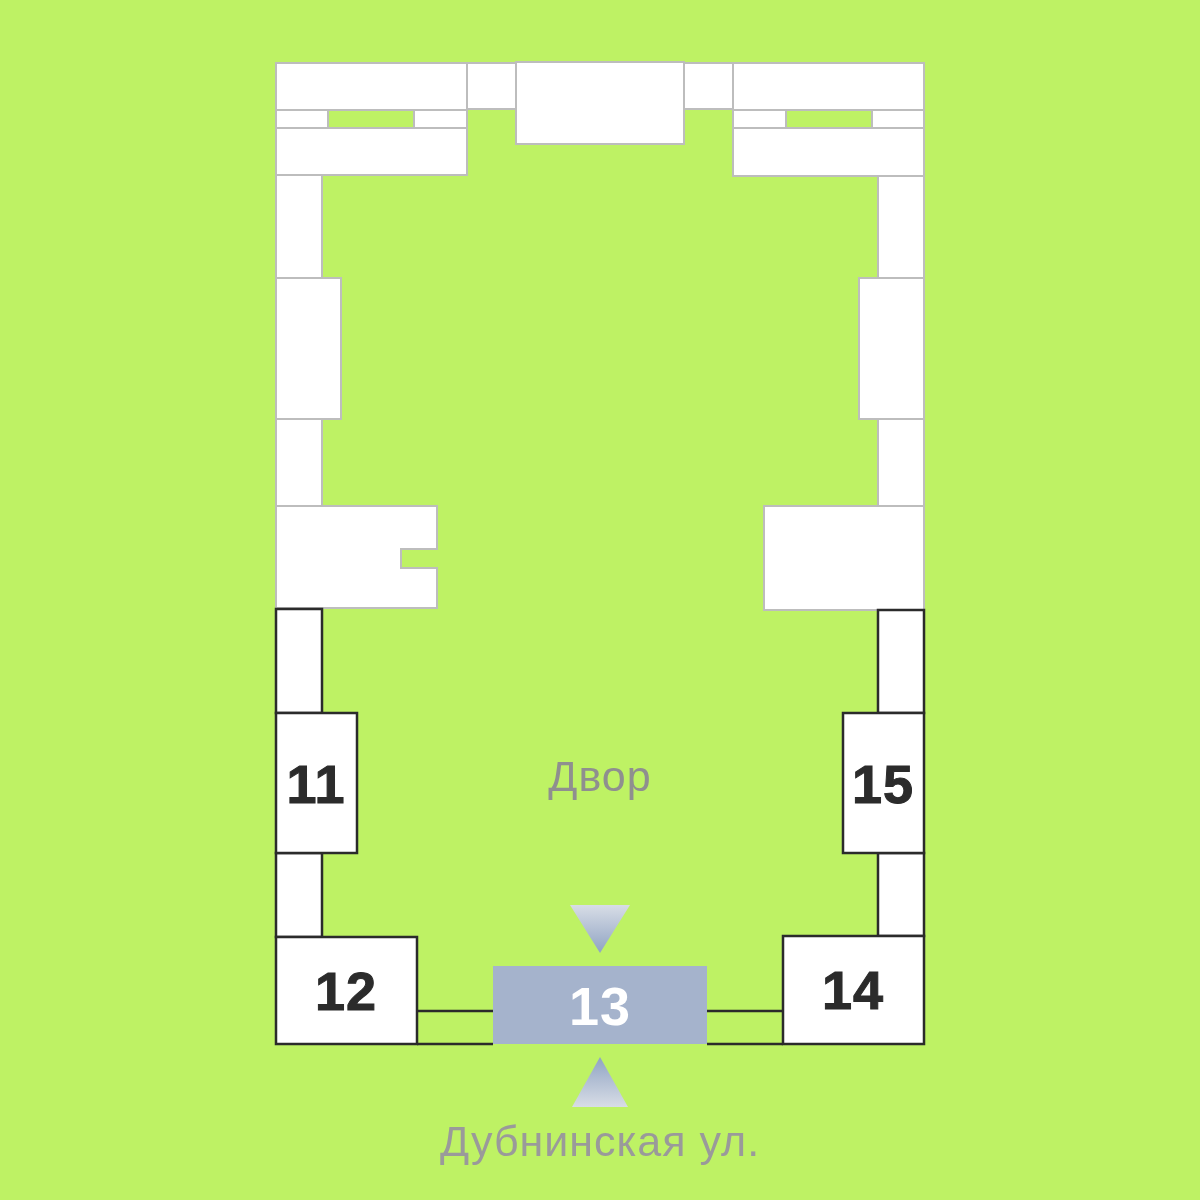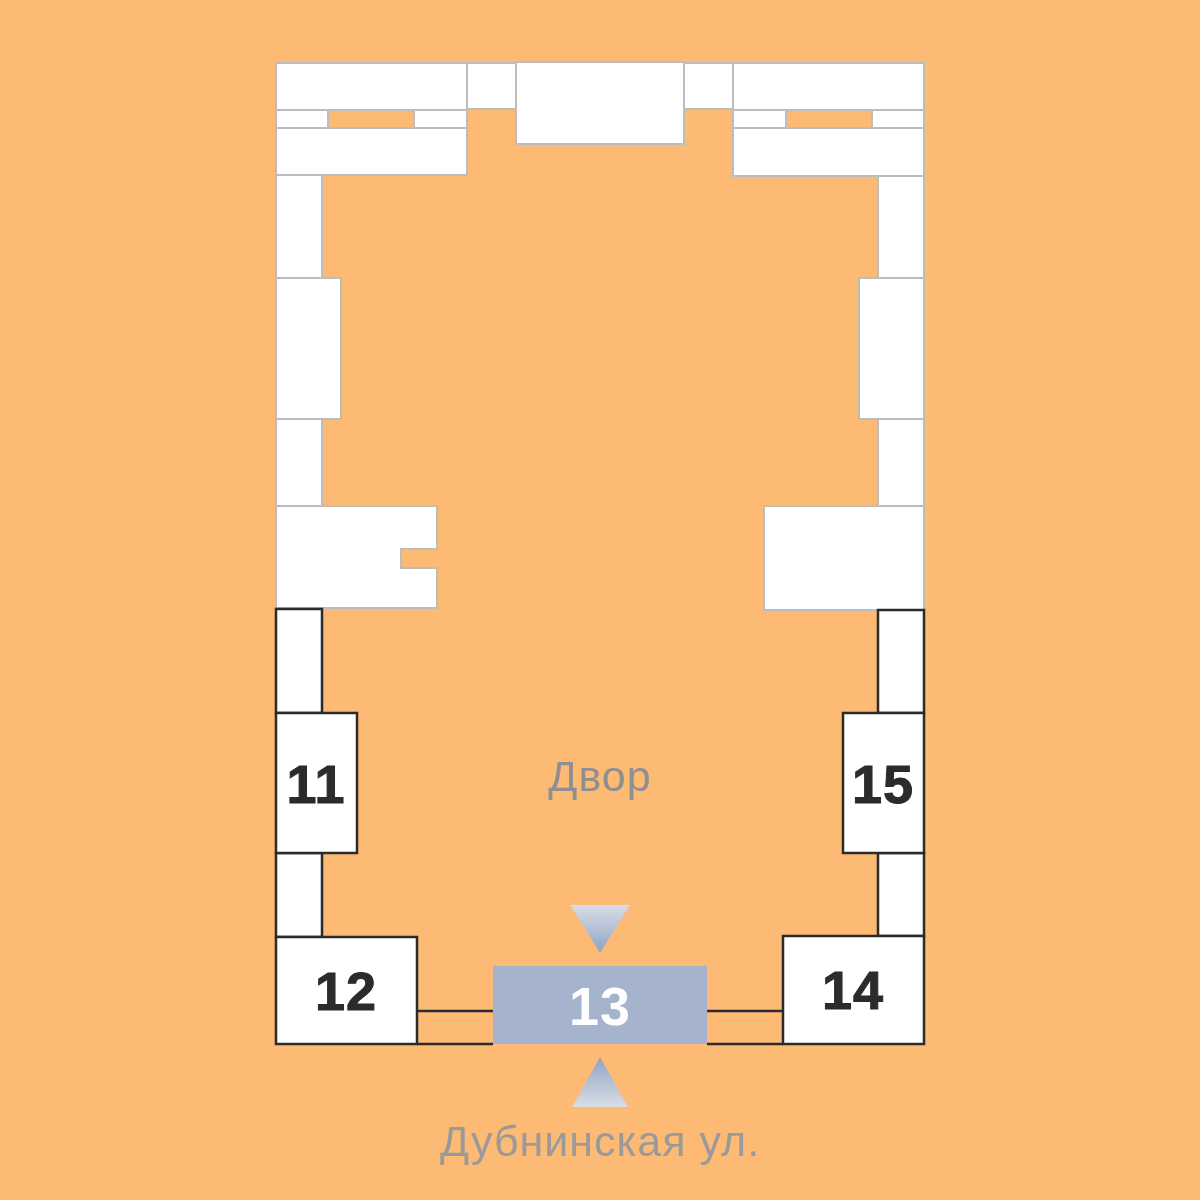--- a/index.html
+++ b/index.html
@@ -8,21 +8,21 @@
     background: #ffffff;
     width: 1200px;
     height: 1200px;
     overflow: hidden;
     font-family: "Liberation Sans", "DejaVu Sans", sans-serif;
   }
   .stage {
     position: relative;
     width: 1200px;
     height: 1200px;
-    background: #fdba74;
+    background: #bef264;
   }
   svg { display: block; }
   .ctx-shape {
     fill: #ffffff;
     stroke-width: 2;
   }
   .blk-shape {
     fill: #ffffff;
     stroke-width: 2.5;
   }

